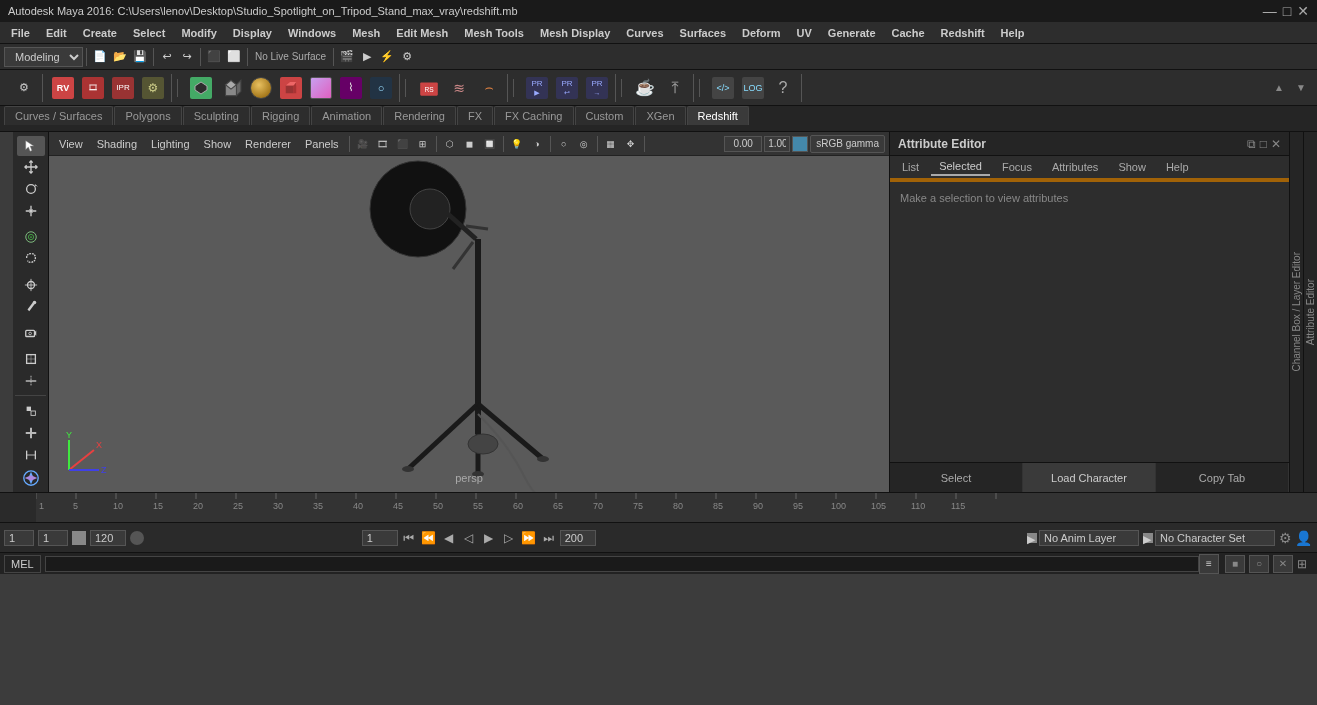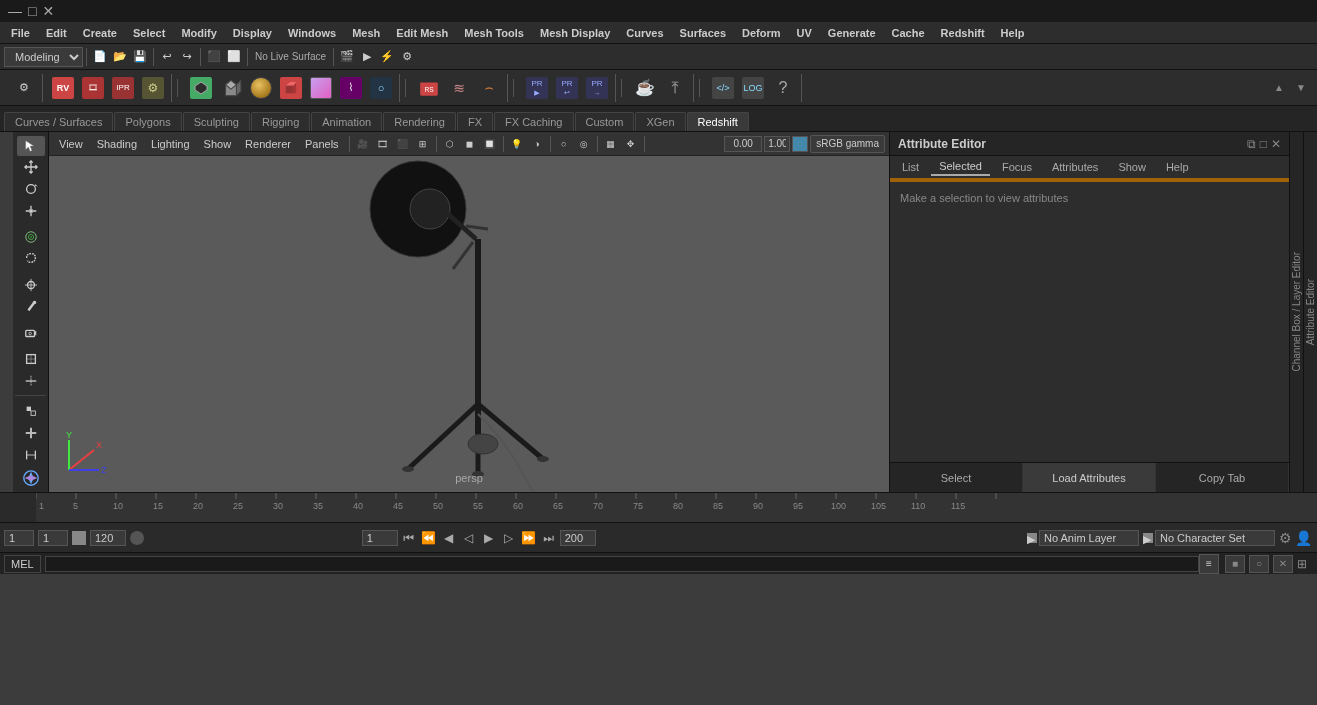--- a/index.html
+++ b/index.html
@@ -32,21 +32,21 @@
     
     #icon-shelf {
       width: 100%; height: 36px; background: #2d2d2d; display: flex; align-items: center; padding: 0 6px; gap: 2px; border-bottom: 1px solid #111;
     }
     .shelf-section { display: flex; align-items: center; gap: 2px; padding: 0 4px; border-right: 1px solid #555; }
     .shelf-section:last-child { border-right: none; }
     .shelf-btn { width: 28px; height: 28px; display: flex; align-items: center; justify-content: center; cursor: pointer; border-radius: 2px; background: transparent; }
 
     
     #tab-row {
-      width: 100%; height: 26px; background: #252525; display: flex; align-items: flex-end; padding: 0 4px; gap: 1px; border-bottom: 1px solid #111;
+      width: 100%; height: 26px; background: #252525; display: flex; align-items: flex-start; padding: 0 4px; gap: 1px; border-bottom: 1px solid #111;
     }
     .tab-item { padding: 3px 10px; cursor: pointer; font-size: 11px; color: #999; background: #2d2d2d; border: 1px solid #444; border-bottom: none; border-radius: 2px 2px 0 0; }
     .tab-item.active { color: #fff; background: #3a3a3a; }
 
     
     #main-content { display: flex; width: 100%; height: calc(705px - 22px - 22px - 26px - 36px - 26px - 30px - 22px - 30px - 22px); }
 
     
     #left-toolbar {
       width: 36px; background: #2a2a2a; display: flex; flex-direction: column; align-items: center; padding: 4px 2px; gap: 2px; border-right: 1px solid #111; flex-shrink: 0;
@@ -119,20 +119,21 @@
 
     
     .srgb-btn { background: #3a3a3a; border: 1px solid #555; color: #ccc; padding: 1px 5px; font-size: 10px; cursor: pointer; border-radius: 2px; height: 18px; display: flex; align-items: center; }
 
     .num-field { background: #3a3a3a; border: 1px solid #555; color: #ccc; padding: 0 3px; font-size: 10px; height: 16px; width: 40px; text-align: center; }
   </style>
 </head>
 <body>
 
 <div id="title-bar">
+  <span>Autodesk Maya 2016: C:\Users\lenov\Desktop\Studio_Spotlight_on_Tripod_Stand_max_vray\redshift.mb</span>
   <div id="title-bar-controls">
     <span>—</span>
     <span>□</span>
     <span>✕</span>
   </div>
 </div>
 
 <div id="menu-bar">
   <div class="menu-item">File</div>
   <div class="menu-item">Edit</div>
@@ -516,21 +517,21 @@
       <div class="attr-tab">Focus</div>
       <div class="attr-tab">Attributes</div>
       <div class="attr-tab">Show</div>
       <div class="attr-tab">Help</div>
     </div>
     <div id="attr-content">
       <span style="color:#888;font-size:11px;">Make a selection to view attributes</span>
     </div>
     <div id="attr-footer">
       <div class="attr-btn">Select</div>
-      <div class="attr-btn active">Load Attributes</div>
+      <div class="attr-btn active">Load Character</div>
       <div class="attr-btn">Copy Tab</div>
     </div>
   </div>
 
   <div id="channel-sidebar">
     <span id="channel-sidebar-text">Channel Box / Layer Editor</span>
   </div>
   <div style="width:14px;background:#252525;display:flex;flex-direction:column;align-items:center;justify-content:center;border-left:1px solid #111;cursor:pointer;">
     <span style="font-size:10px;color:#888;writing-mode:vertical-rl;text-orientation:mixed;transform:rotate(180deg);white-space:nowrap;">Attribute Editor</span>
   </div>

